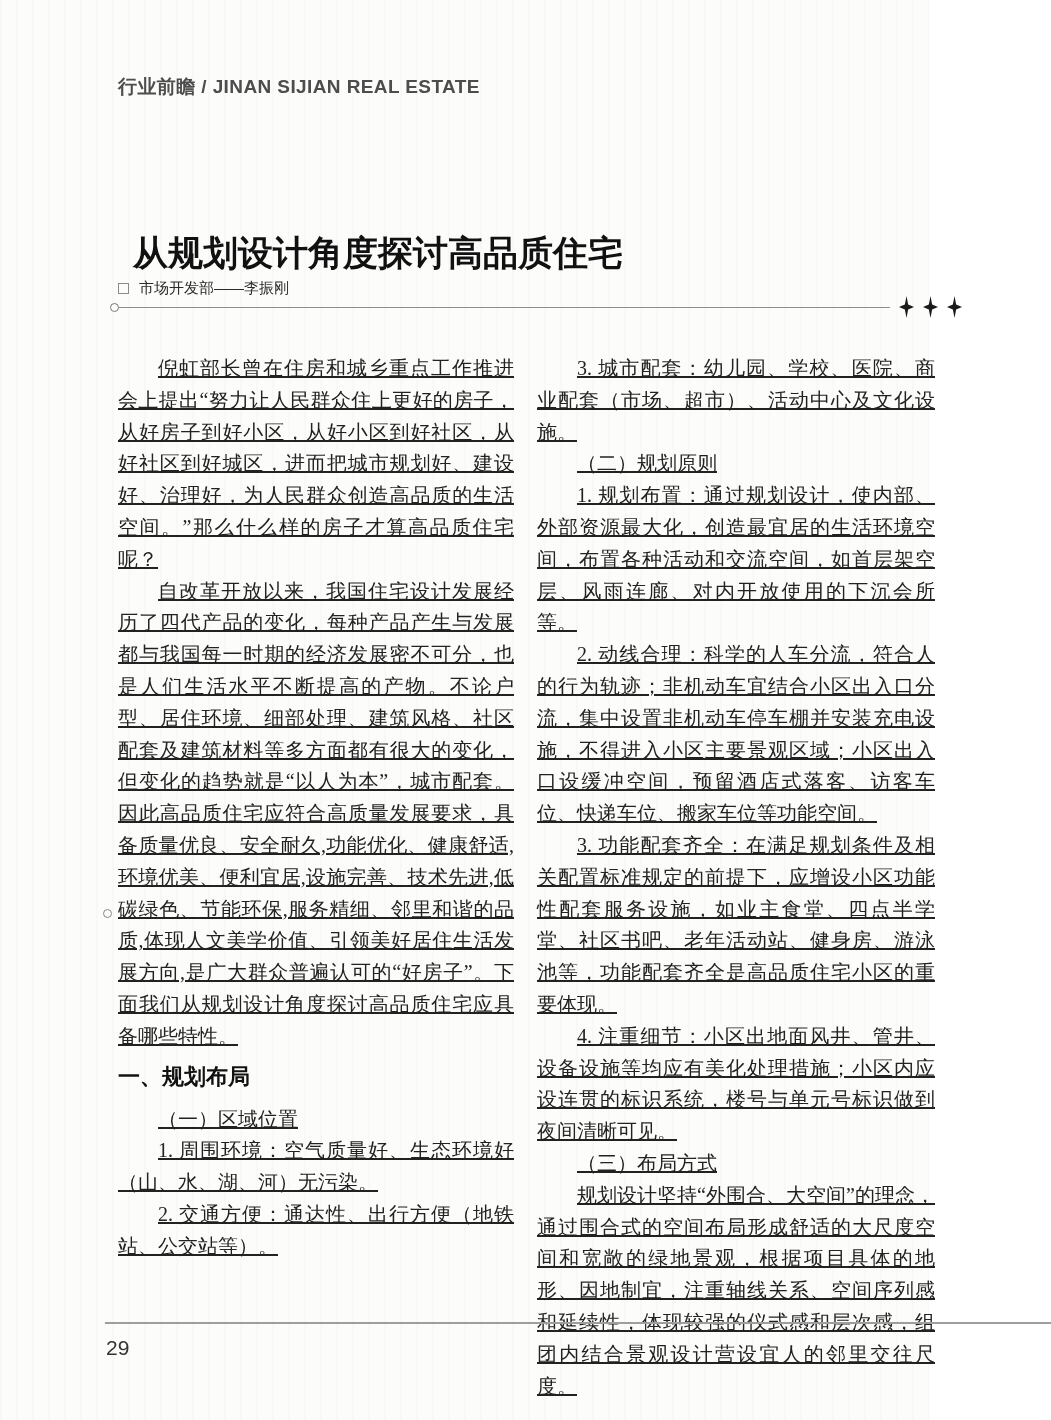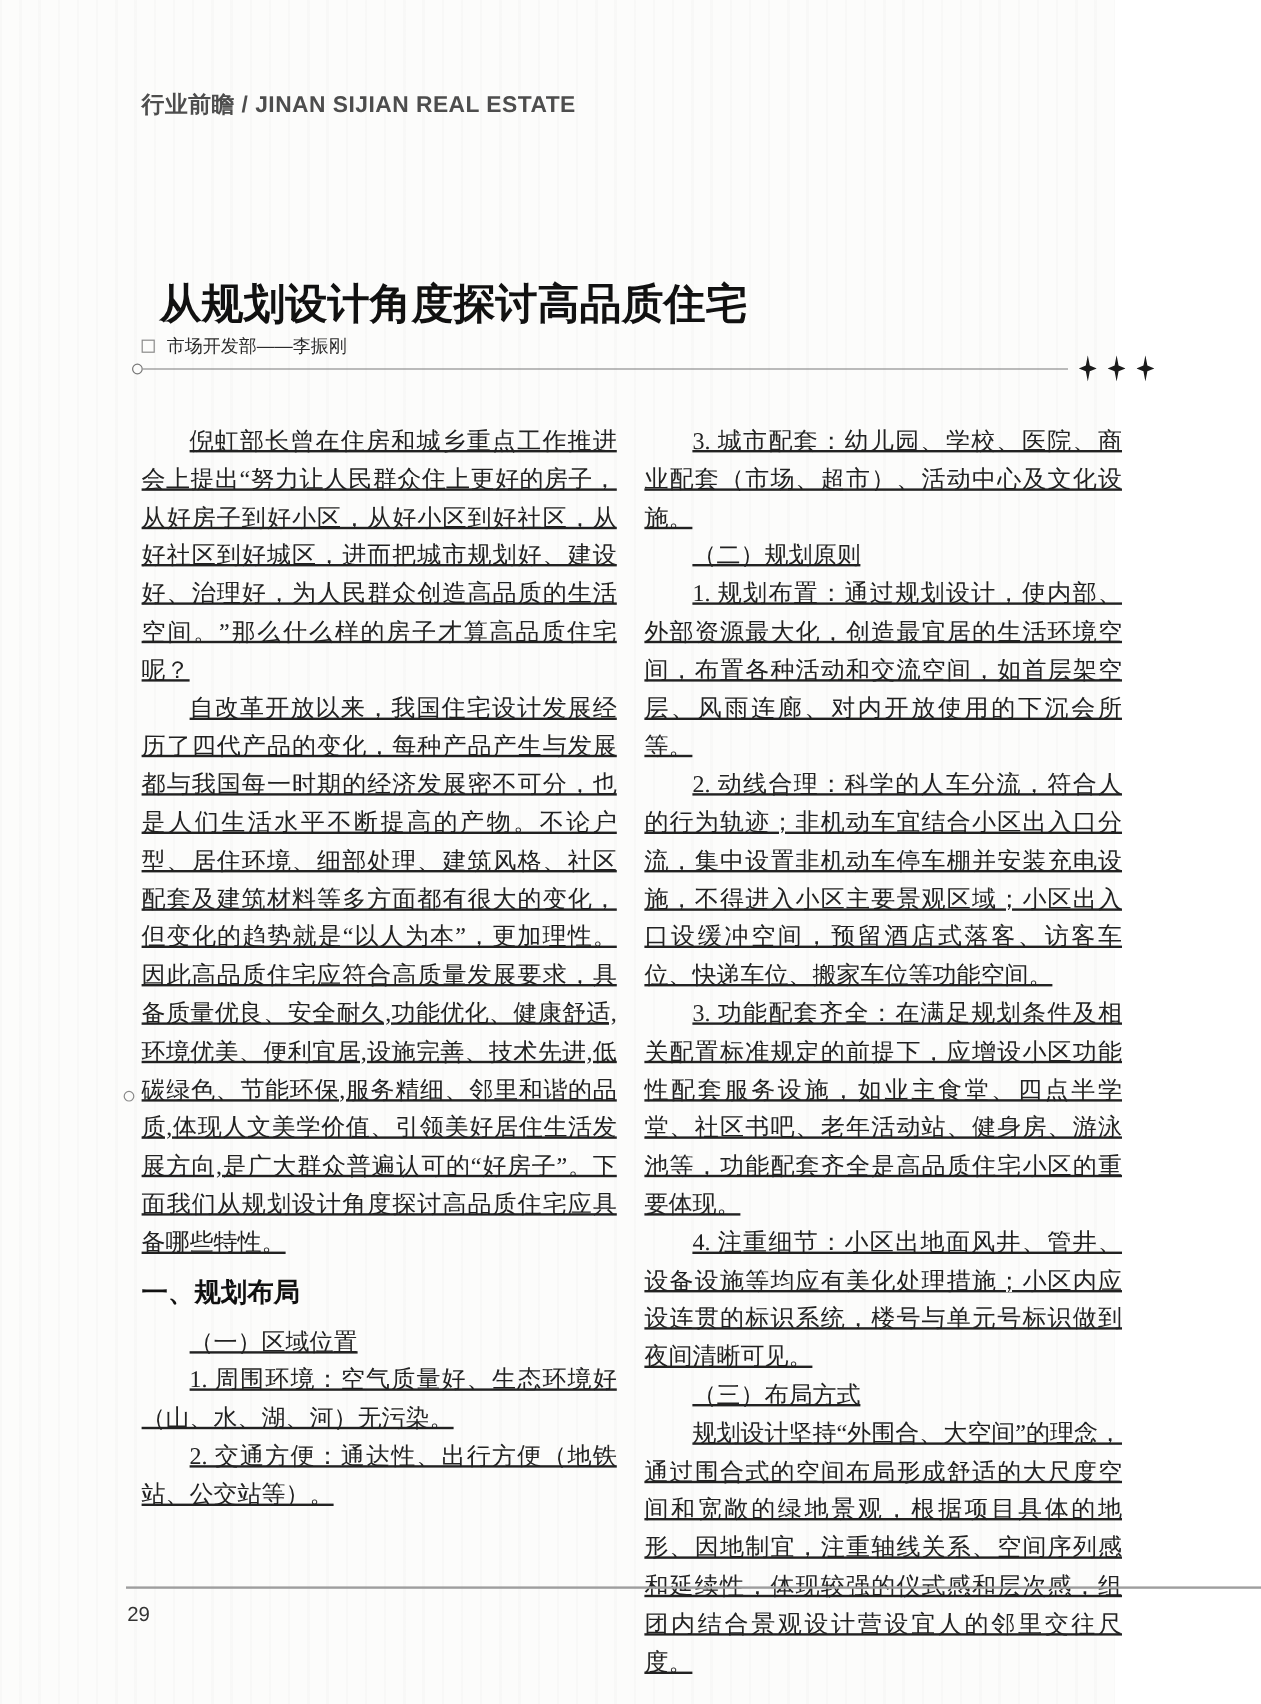--- a/index.html
+++ b/index.html
@@ -57,21 +57,21 @@
   }
   .stray-circle{
     position:absolute;left:103px;top:909px;width:7px;height:7px;
     border:1px solid #888;border-radius:50%;
   }
   .footer-rule{
     position:absolute;left:105px;top:1322px;width:946px;height:2px;background:#9e9e9e;
   }
   .page-number{
     position:absolute;left:106px;top:1336px;
-    font-size:17px;color:#333;font-family:"Liberation Sans","DejaVu Sans",sans-serif;
+    font-size:21px;color:#333;font-family:"Liberation Sans","DejaVu Sans",sans-serif;
   }
 </style>
 </head>
 <body>
 
 <div class="page">
 
   <header class="kicker">
     <span>行业前瞻 / JINAN SIJIAN REAL ESTATE</span>
   </header>
@@ -90,21 +90,21 @@
       <span class="star4"></span>
       <span class="star4"></span>
       <span class="star4"></span>
     </span>
   </div>
 
   <span class="stray-circle"></span>
 
   <section class="col col-left">
     <p class="body-p indent">倪虹部长曾在住房和城乡重点工作推进会上提出“努力让人民群众住上更好的房子，从好房子到好小区，从好小区到好社区，从好社区到好城区，进而把城市规划好、建设好、治理好，为人民群众创造高品质的生活空间。”那么什么样的房子才算高品质住宅呢？</p>
-    <p class="body-p indent">自改革开放以来，我国住宅设计发展经历了四代产品的变化，每种产品产生与发展都与我国每一时期的经济发展密不可分，也是人们生活水平不断提高的产物。不论户型、居住环境、细部处理、建筑风格、社区配套及建筑材料等多方面都有很大的变化，但变化的趋势就是“以人为本”，更加理性。因此高品质住宅应符合高质量发展要求，具备质量优良、安全耐久,功能优化、健康舒适,环境优美、便利宜居,设施完善、技术先进,低碳绿色、节能环保,服务精细、邻里和谐的品质,体现人文美学价值、引领美好居住生活发展方向,是广大群众普遍认可的“好房子”。下面我们从规划设计角度探讨高品质住宅应具备哪些特性。</p>
+    <p class="body-p indent">自改革开放以来，我国住宅设计发展经历了四代产品的变化，每种产品产生与发展都与我国每一时期的经济发展密不可分，也是人们生活水平不断提高的产物。不论户型、居住环境、细部处理、建筑风格、社区配套及建筑材料等多方面都有很大的变化，但变化的趋势就是“以人为本”，城市配套。因此高品质住宅应符合高质量发展要求，具备质量优良、安全耐久,功能优化、健康舒适,环境优美、便利宜居,设施完善、技术先进,低碳绿色、节能环保,服务精细、邻里和谐的品质,体现人文美学价值、引领美好居住生活发展方向,是广大群众普遍认可的“好房子”。下面我们从规划设计角度探讨高品质住宅应具备哪些特性。</p>
     <h2 class="section-heading">一、规划布局</h2>
     <p class="body-p indent">（一）区域位置</p>
     <p class="body-p indent">1. 周围环境：空气质量好、生态环境好（山、水、湖、河）无污染。</p>
     <p class="body-p indent">2. 交通方便：通达性、出行方便（地铁站、公交站等）。</p>
   </section>
 
   <section class="col col-right">
     <p class="body-p indent">3. 城市配套：幼儿园、学校、医院、商业配套（市场、超市）、活动中心及文化设施。</p>
     <p class="body-p indent">（二）规划原则</p>
     <p class="body-p indent">1. 规划布置：通过规划设计，使内部、外部资源最大化，创造最宜居的生活环境空间，布置各种活动和交流空间，如首层架空层、风雨连廊、对内开放使用的下沉会所等。</p>

